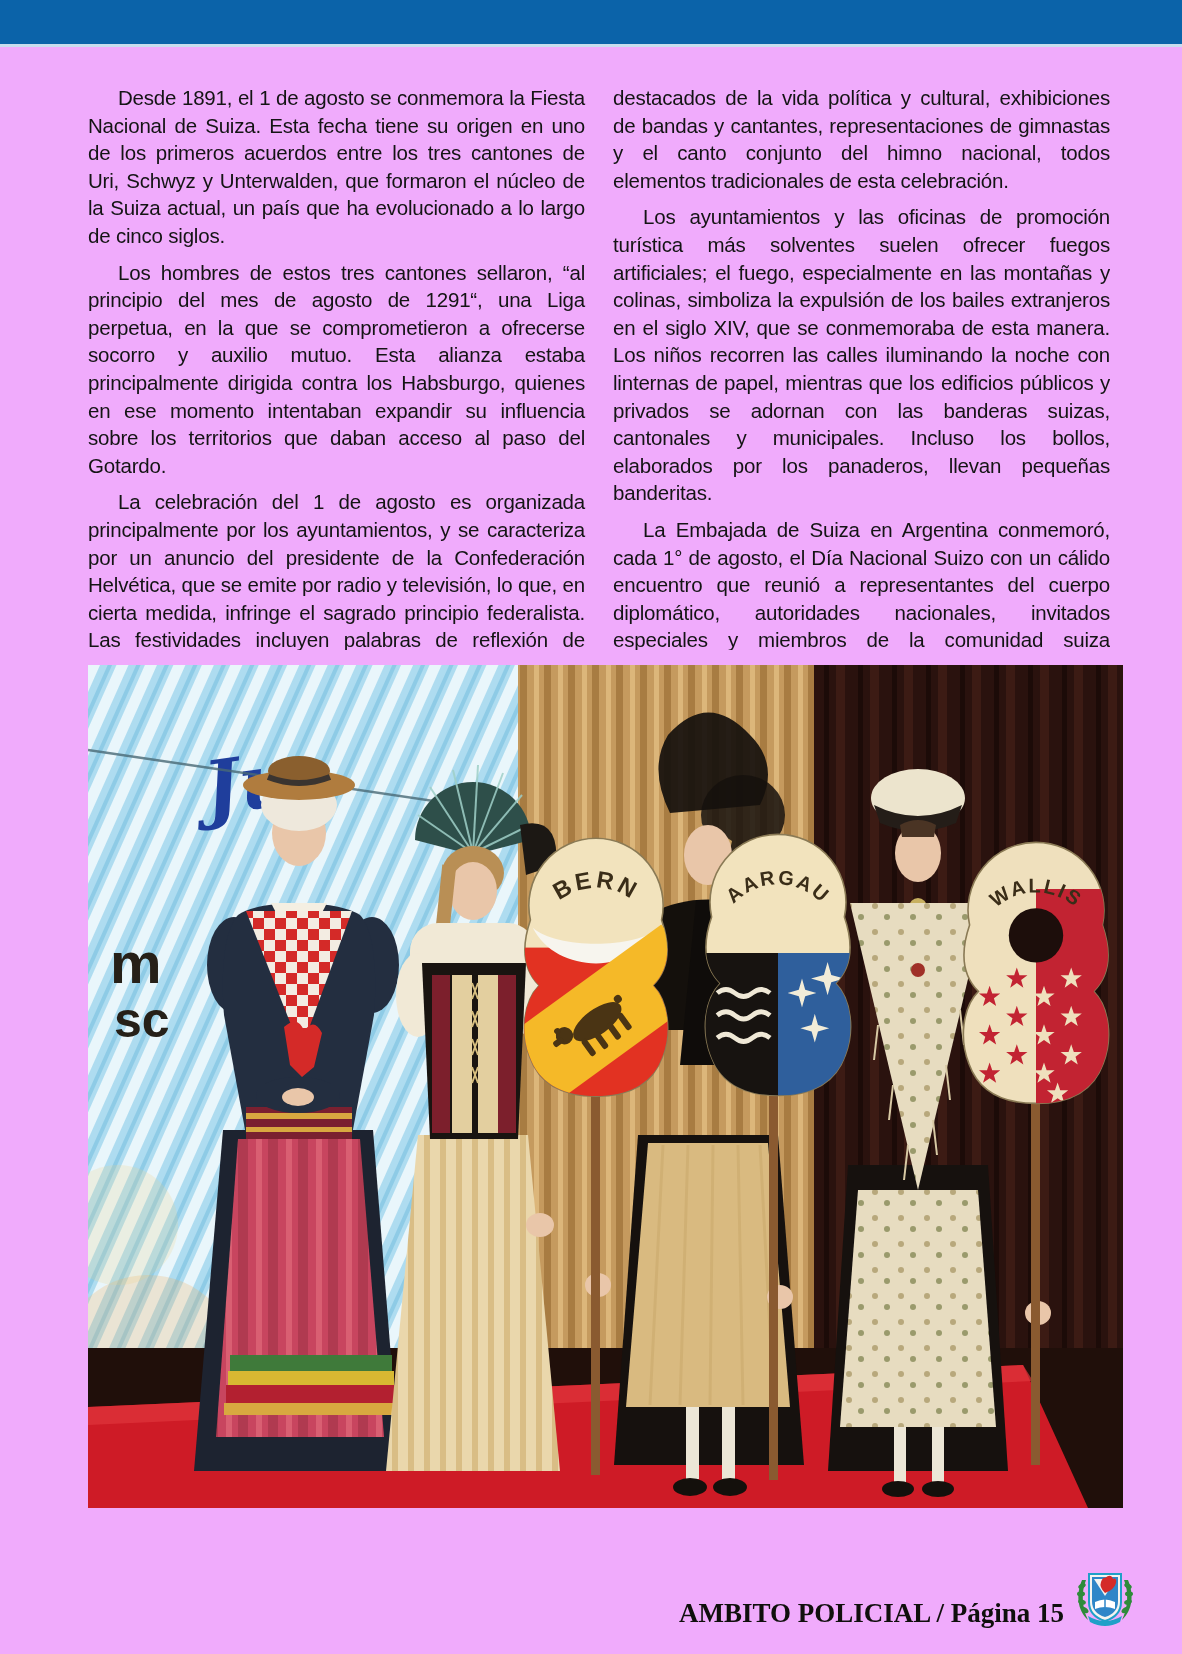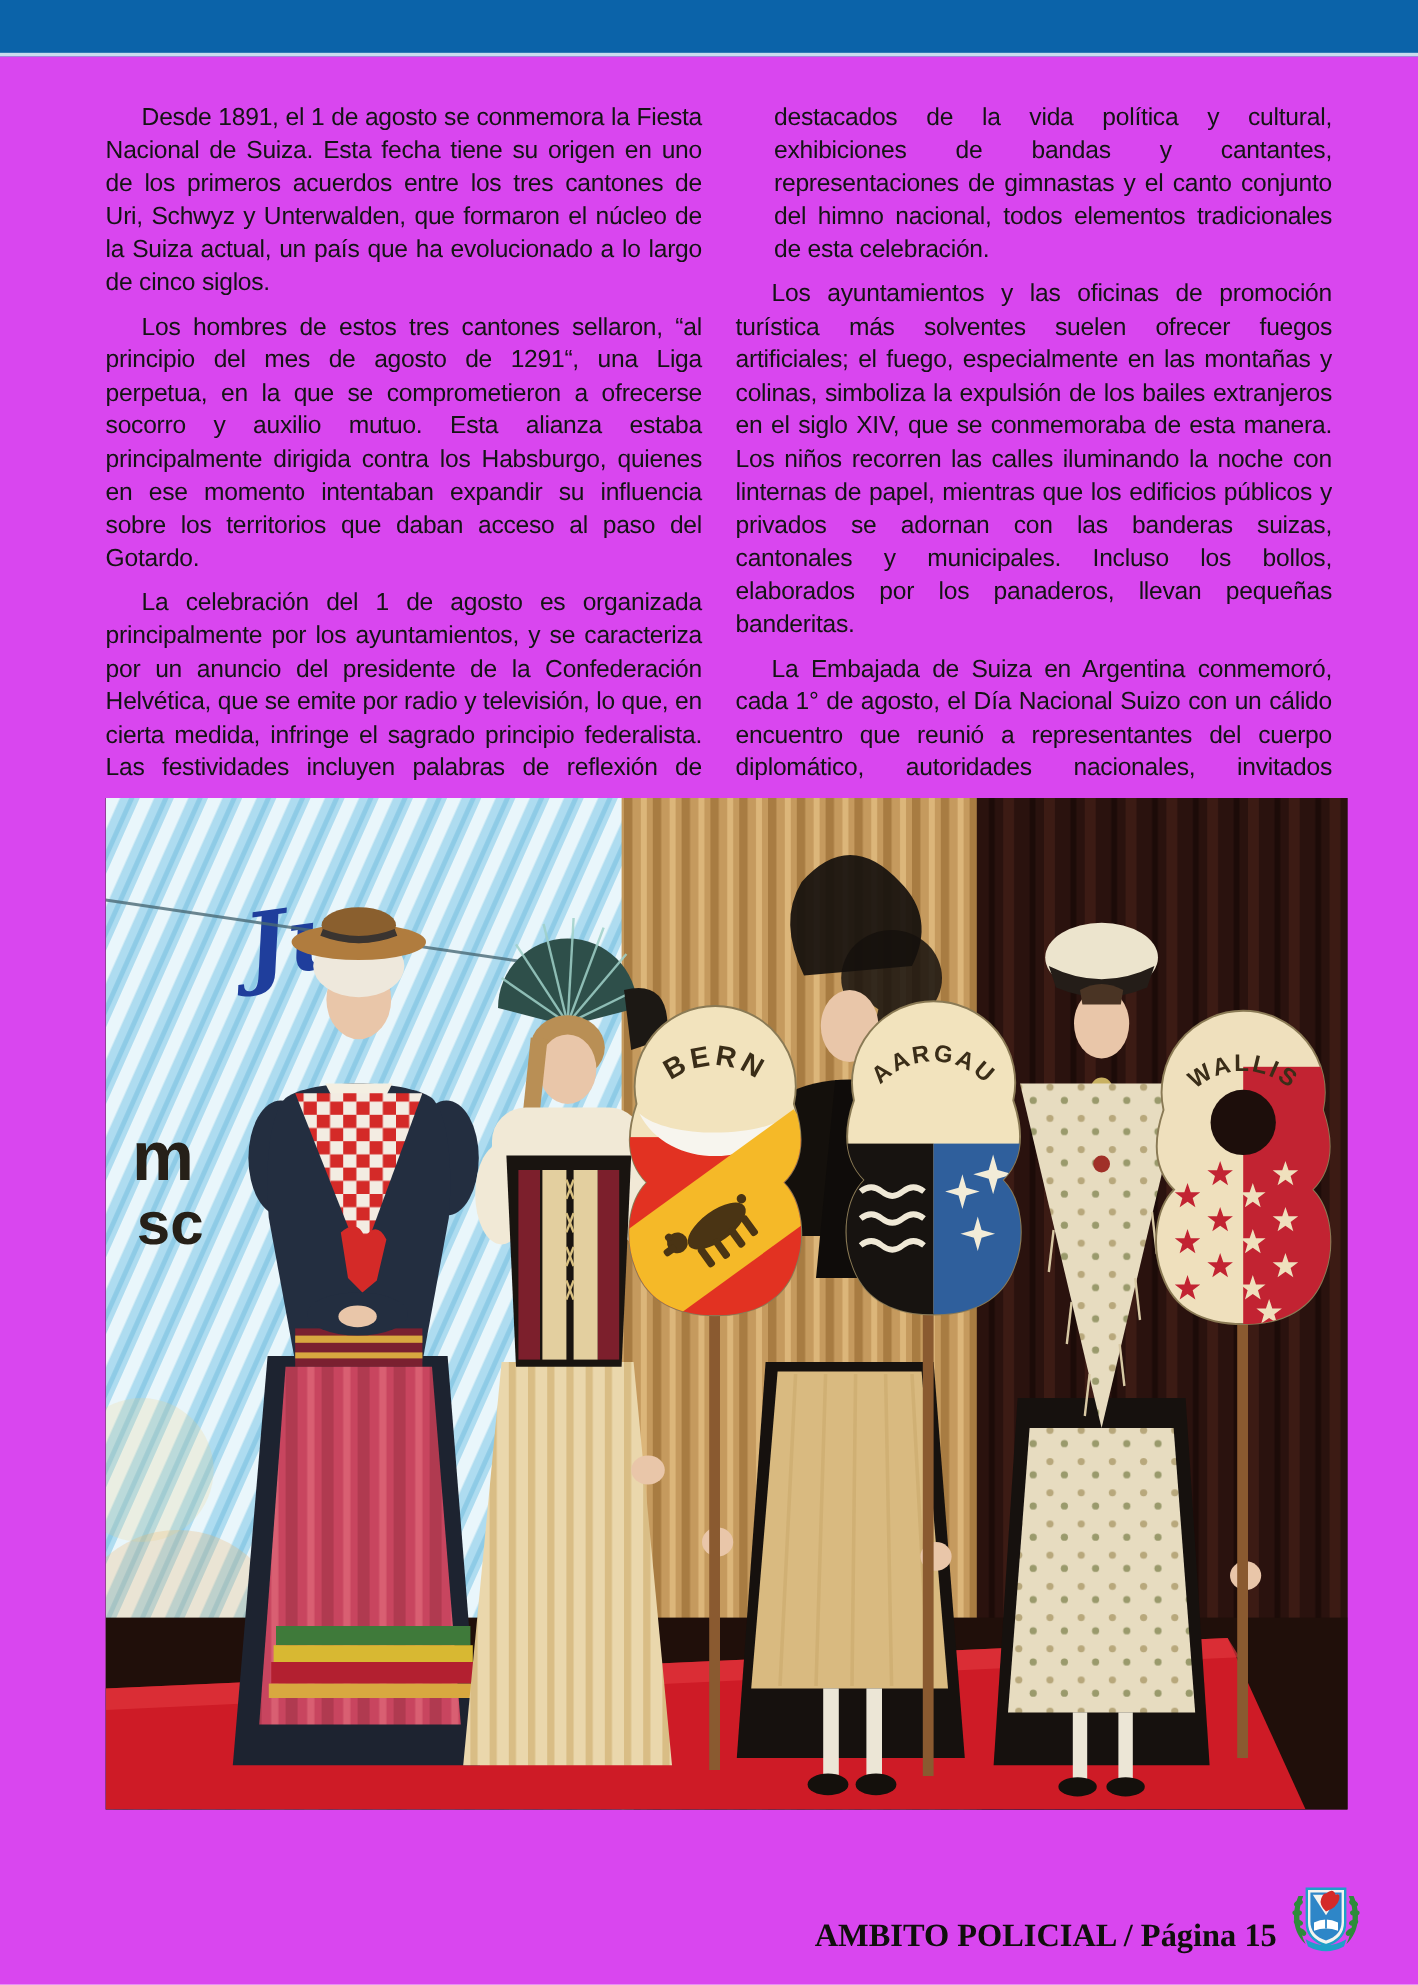--- a/index.html
+++ b/index.html
@@ -1,24 +1,24 @@
 <!DOCTYPE html>
 <html><head>
 <meta charset="utf-8">
 <style>
   html,body{margin:0;padding:0;background:#ffffff;}
-  .page{position:relative;width:1182px;height:1654px;background:#d946ef;overflow:hidden;
+  .page{position:relative;width:1182px;height:1654px;background:#f0abfc;overflow:hidden;
         font-family:"Liberation Sans",sans-serif;}
   .top-bar{position:absolute;left:0;top:0;width:1182px;height:44px;background:#0b63a9;
            border-bottom:3px solid #c9ddee;}
   .article{position:absolute;left:88px;top:84px;width:1022px;height:566px;display:flex;gap:28px;
            color:#141414;overflow:hidden;}
   .col{width:497px;text-align:justify;font-size:20.5px;line-height:27.6px;letter-spacing:-0.2px;}
   .col p{margin:0 0 9px 0;text-indent:30px;}
-  .col p.cont{text-indent:0;margin-left:32px;}
+  .col p.cont{text-indent:0;}
   .photo-wrap{position:absolute;left:88px;top:665px;width:1035px;height:843px;overflow:hidden;
               background:#20100c;}
   .footer{position:absolute;left:0;top:1566px;width:1182px;height:70px;}
   .footer-text{position:absolute;right:118px;top:4px;font-family:"Liberation Serif",serif;
                font-weight:bold;font-size:27px;color:#100f0d;white-space:nowrap;margin-top:28px;}
   .crest{position:absolute;left:1074px;top:0px;width:62px;height:62px;}
 </style>
 </head>
 <body>
 

